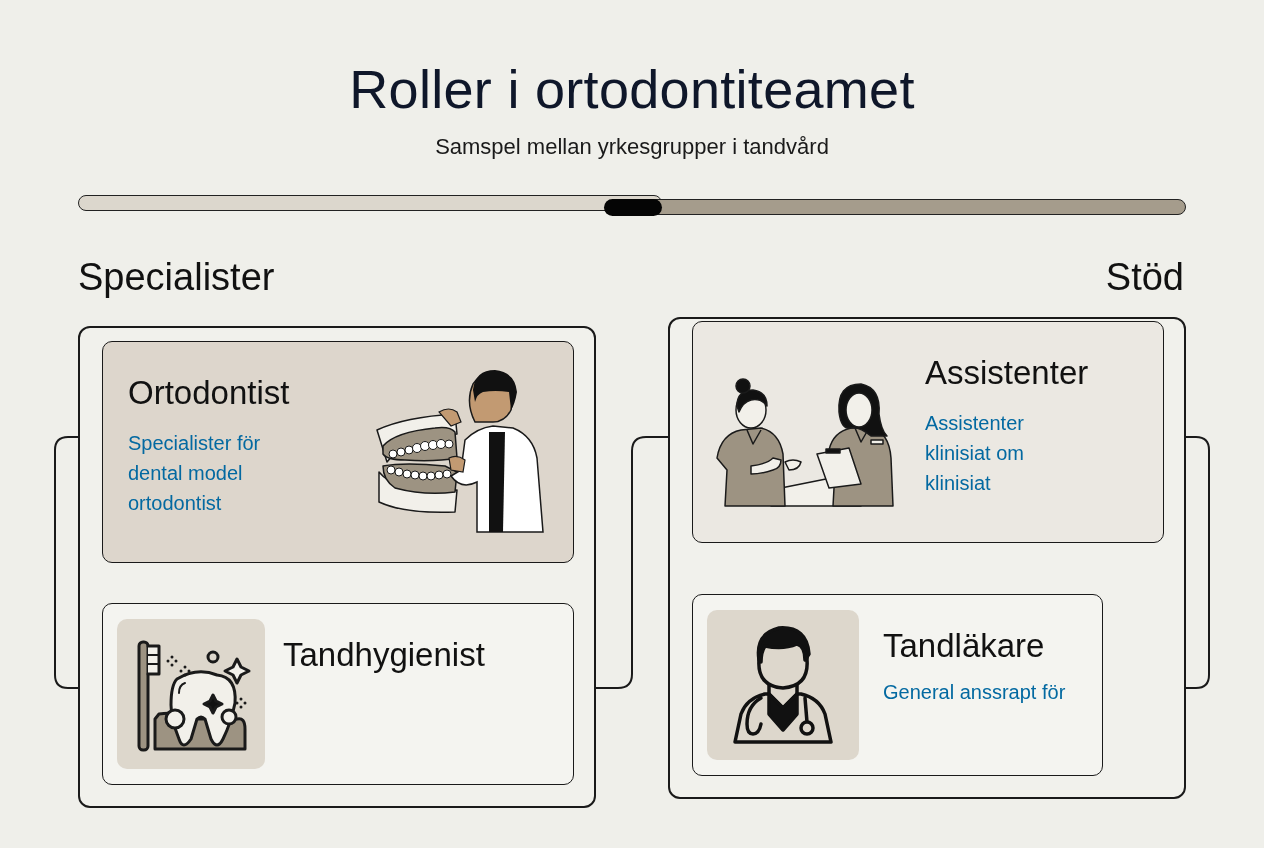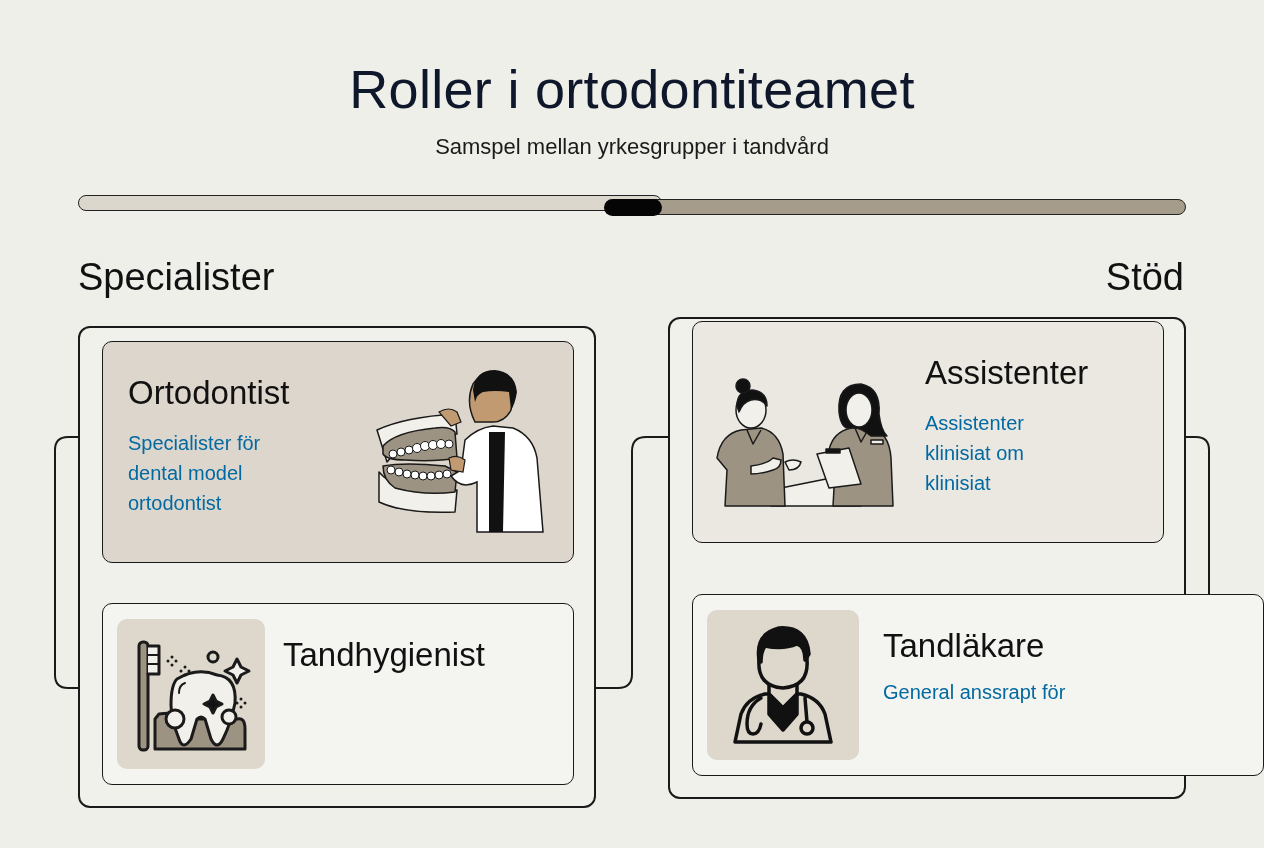--- a/index.html
+++ b/index.html
@@ -199,21 +199,21 @@
       </g>
     </svg>
     <div class="card-title" style="left:232px; top:32px;">Assistenter</div>
     <div class="card-desc" style="left:232px; top:86px;">
       <div>Assistenter</div>
       <div>klinisiat om</div>
       <div>klinisiat</div>
     </div>
   </div>
 
-  <div class="card light" style="left:22px; top:275px; width:572px; height:182px;">
+  <div class="card light" style="left:22px; top:275px; width:411px; height:182px;">
     <div class="icon-tile" style="left:14px; top:15px; width:152px;">
       <svg width="152" height="150" viewBox="0 0 152 150">
         <g stroke="#111" stroke-width="3.5" stroke-linejoin="round" stroke-linecap="round">
           <path d="M28 132 L34 104 Q40 88 58 84 L62 84 L76 98 L90 84 L94 84 Q112 88 118 104 L124 132 Z" fill="#ddd7cc"></path>
           <path d="M62 84 L76 98 L90 84 L90 104 L76 120 L62 104 Z" fill="#111"></path>
           <path d="M62 70 L62 84 M90 70 L90 84" fill="none"></path>
           <path d="M52 50 Q50 20 76 20 Q102 20 100 50 Q102 76 76 78 Q50 76 52 50 Z" fill="#ddd7cc"></path>
           <path d="M52 50 Q48 24 72 18 Q100 16 102 44 L98 50 Q98 36 90 34 Q76 40 58 36 Q54 42 54 52 Z" fill="#111"></path>
           <path d="M54 88 Q40 96 40 114 Q40 124 46 124 M46 124 Q52 124 54 114" fill="none"></path>
           <path d="M98 88 L100 112" fill="none"></path>

